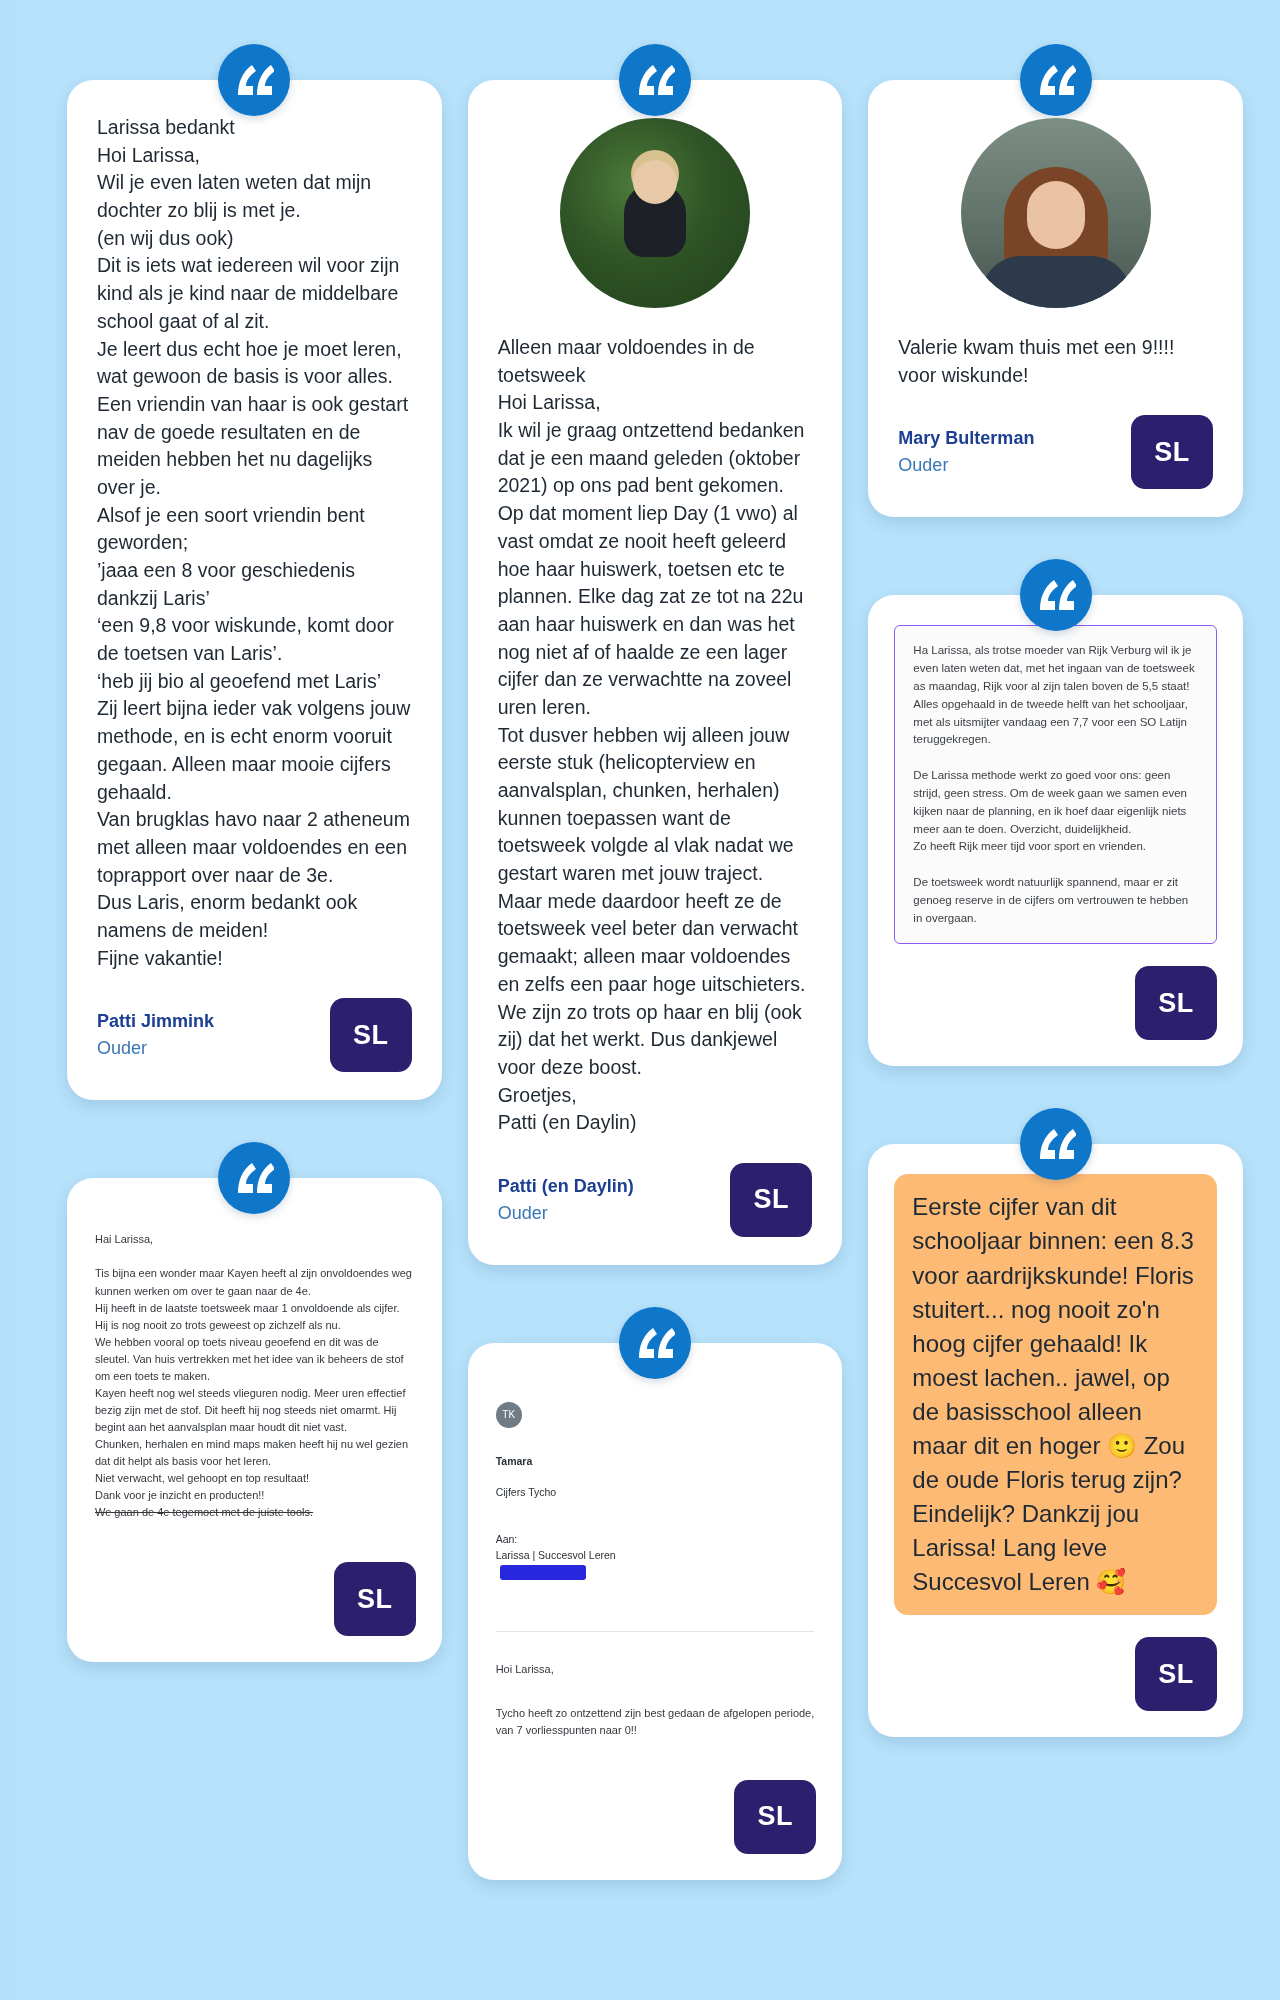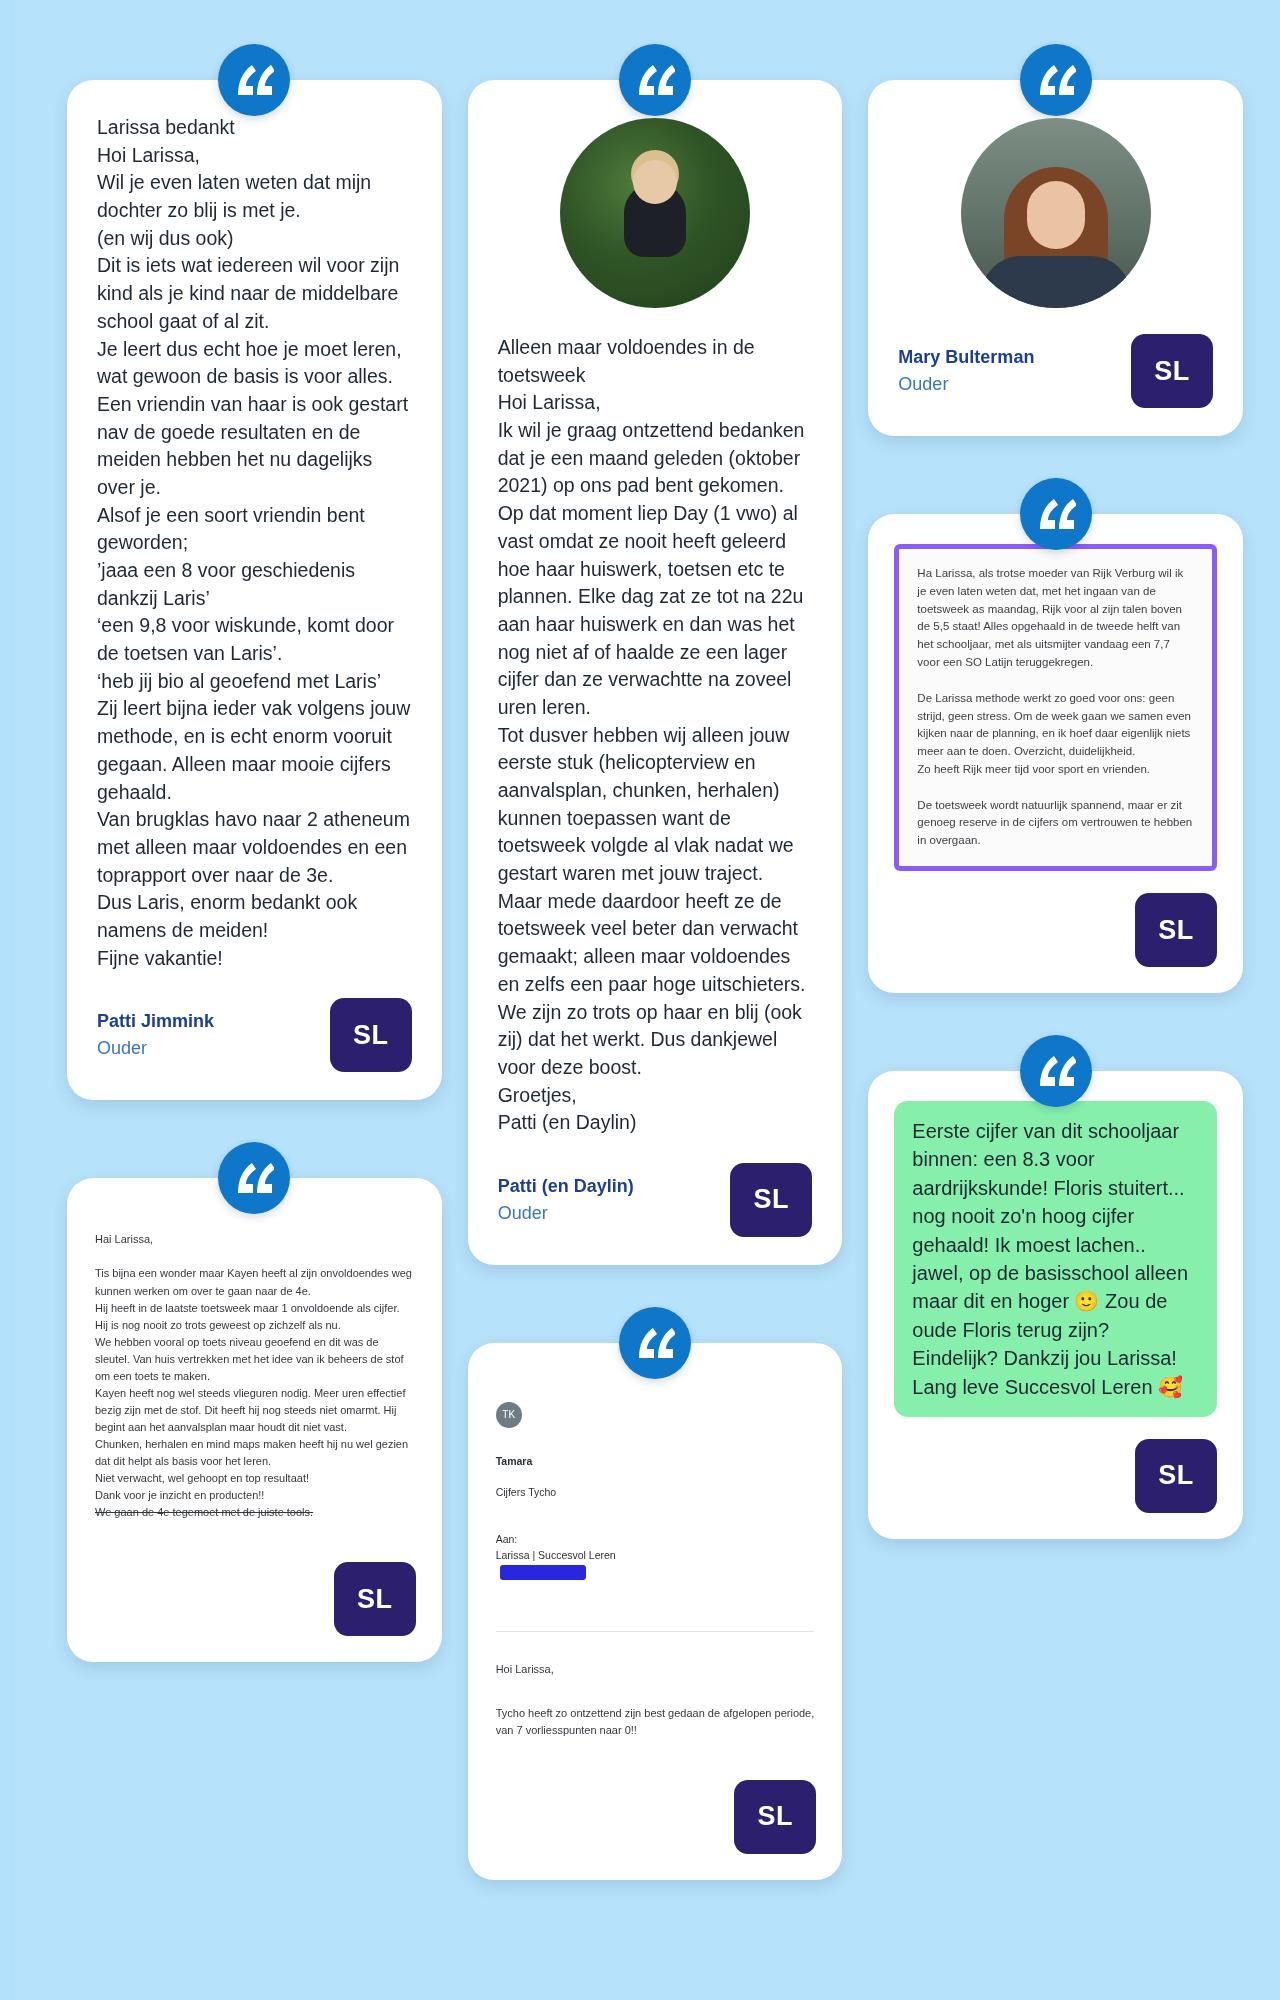--- a/index.html
+++ b/index.html
@@ -143,21 +143,21 @@
   .avatar-woman .shoulders {
     position: absolute;
     bottom: 0; left: 50%;
     transform: translateX(-50%);
     width: 150px; height: 52px;
     border-radius: 40px 40px 0 0;
     background: #2d3a4b;
   }
   
   .shot {
-    border: 5px solid #8b5cf6;
+    border: 1px solid #8b5cf6;
     border-radius: 6px;
     background: #fbfbfb;
     padding: 16px 18px;
     font-size: 11.5px;
     line-height: 1.55;
     color: #3a3f44;
     white-space: pre-line;
     font-family: "Liberation Sans", sans-serif;
   }
   .shot-plain {
@@ -190,24 +190,24 @@
   .redact {
     display: inline-block;
     width: 86px; height: 15px;
     background: #2727dd;
     border-radius: 3px;
     vertical-align: middle;
     margin-left: 4px;
   }
   .mail-divider { height: 1px; background: #e2e5e8; margin: 8px 0 12px 0; }
   .bubble {
-    background: #86efac;
+    background: #fdba74;
     border-radius: 14px;
     padding: 16px 18px;
-    font-size: 20px;
+    font-size: 24px;
     line-height: 1.42;
     color: #1f2933;
     white-space: pre-line;
     display: flex;
     gap: 10px;
     align-items: flex-start;
   }
   .bubble .bubble-txt { flex: 1; }
   .card-tight { padding: 30px 26px 26px 26px; }
   .sl-row-right { display:flex; justify-content:flex-end; margin-top: 22px; }
@@ -334,20 +334,21 @@
 
       <div class="card">
         <div class="quote-badge">
           <svg width="40" height="30" viewBox="0 0 40 30">
               <path d="M4 30C4 18 8 7 18 0l4 6C15 11 12 16 12 21h7v9H4zm19 0c0-12 4-23 14-30l4 6c-7 5-10 10-10 15h7v9H23z" fill="#ffffff"></path>
             </svg>
         </div>
         <div class="avatar avatar-woman">
             <span class="shoulders"></span>
           </div>
+        <div class="body-text">Valerie kwam thuis met een 9!!!! voor wiskunde!</div>
         <div class="author-row">
           <div class="author-names">
             <div class="author-name">Mary Bulterman</div>
             <div class="author-role">Ouder</div>
           </div>
           <div class="sl-logo">SL</div>
         </div>
       </div>
 
       <div class="card card-tight">

